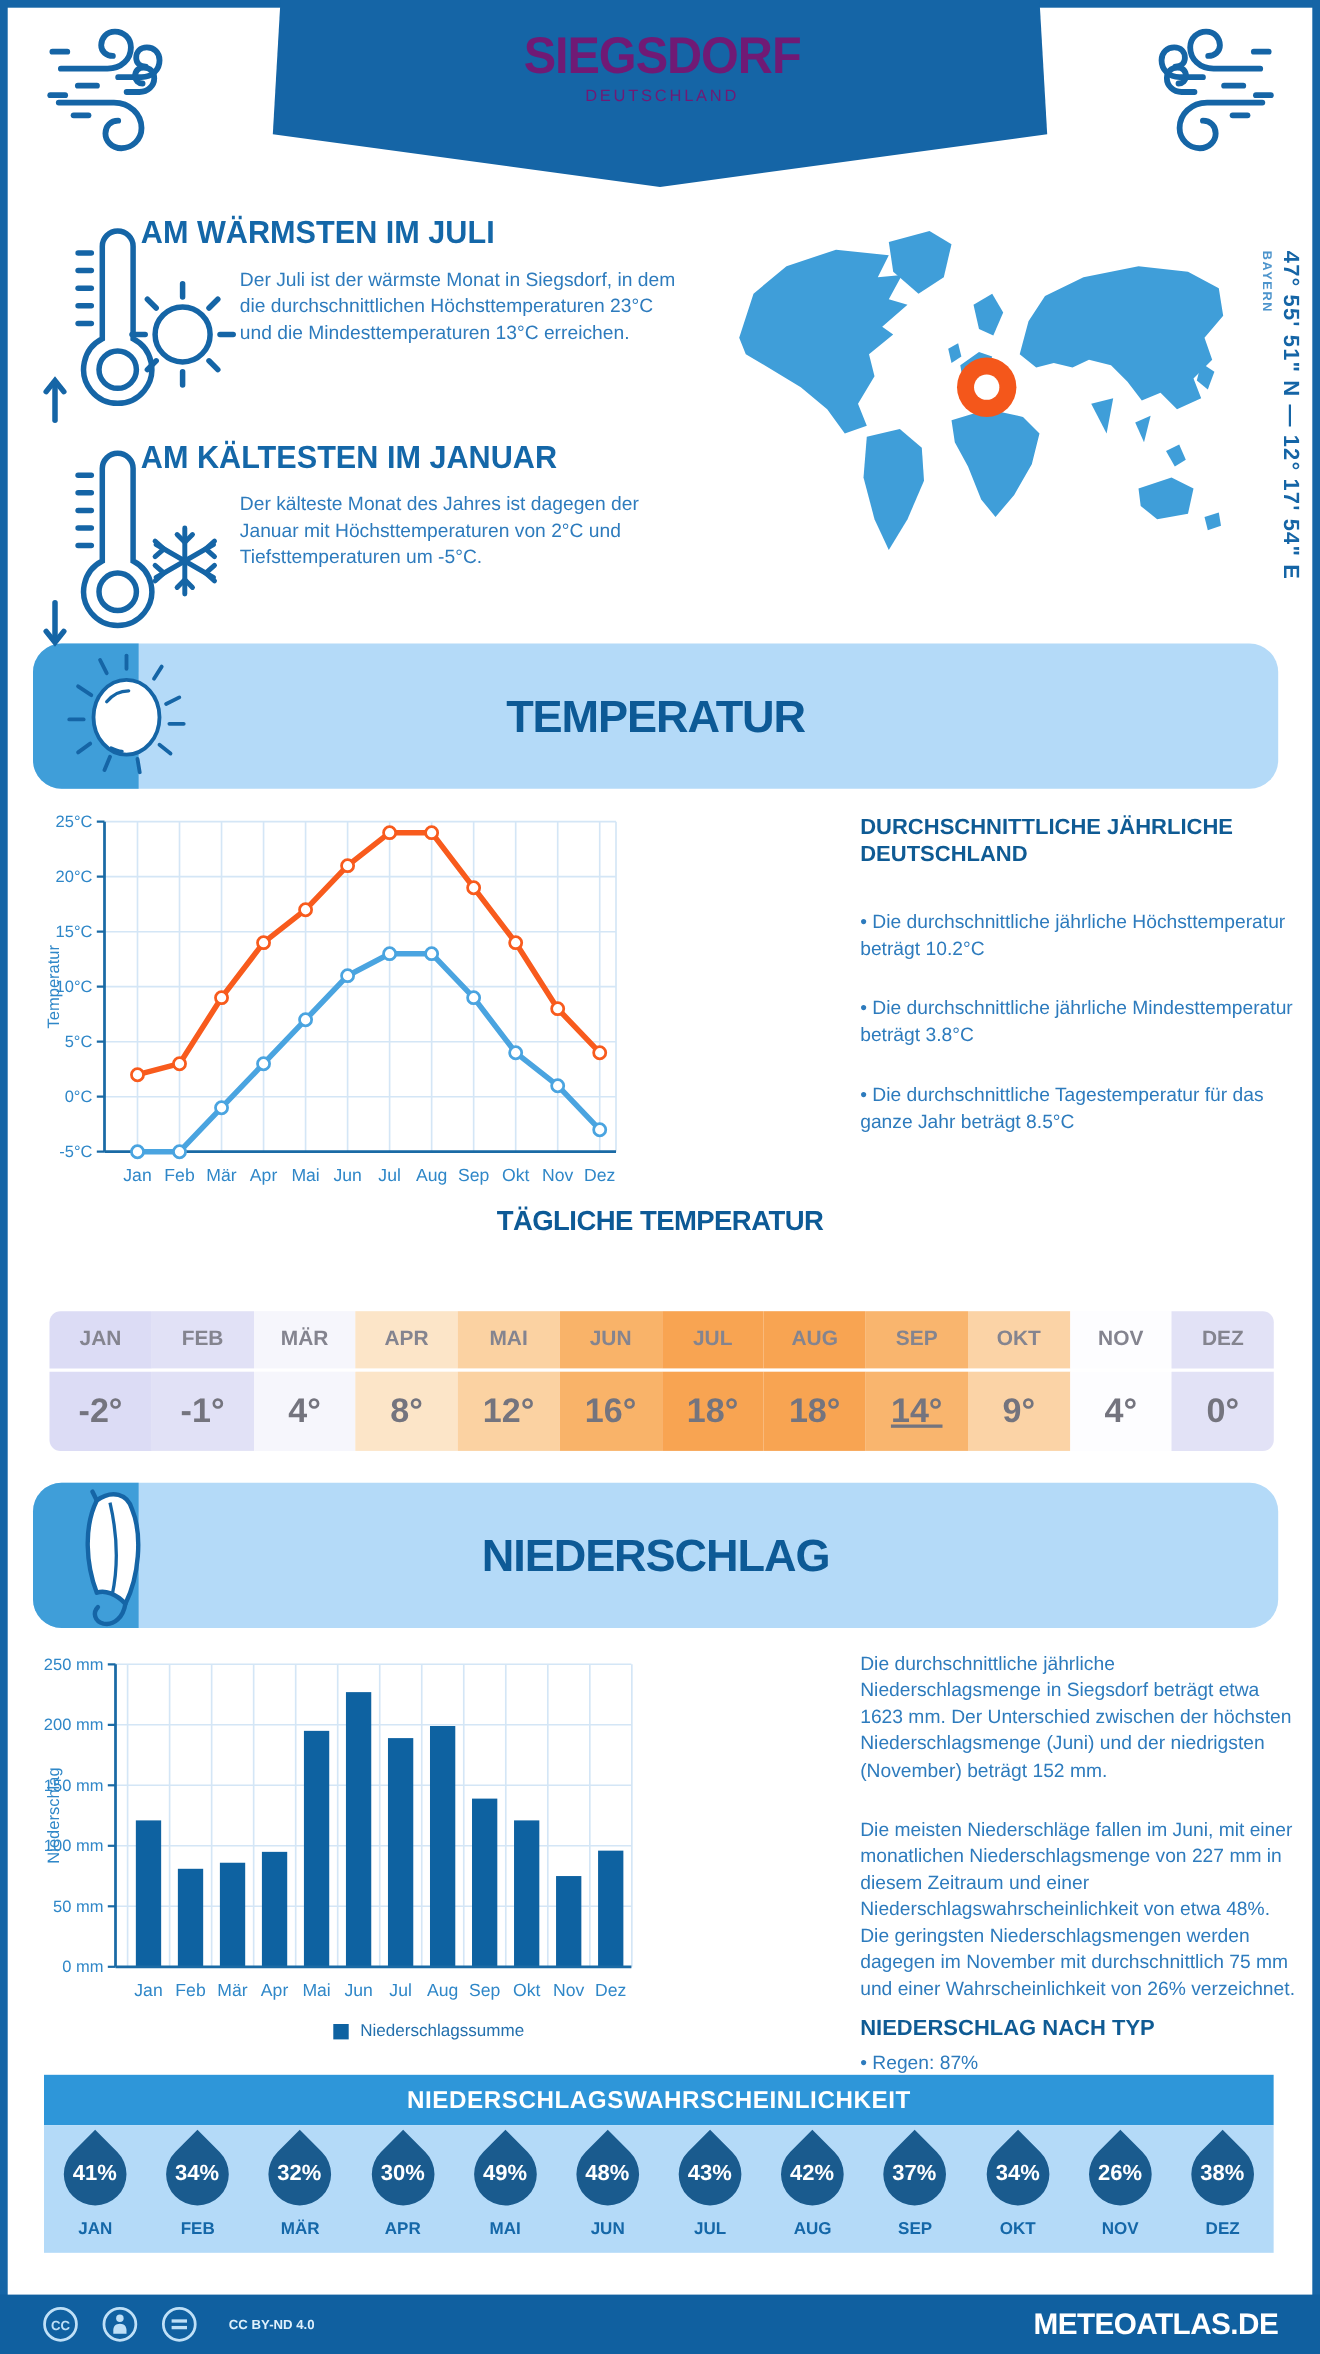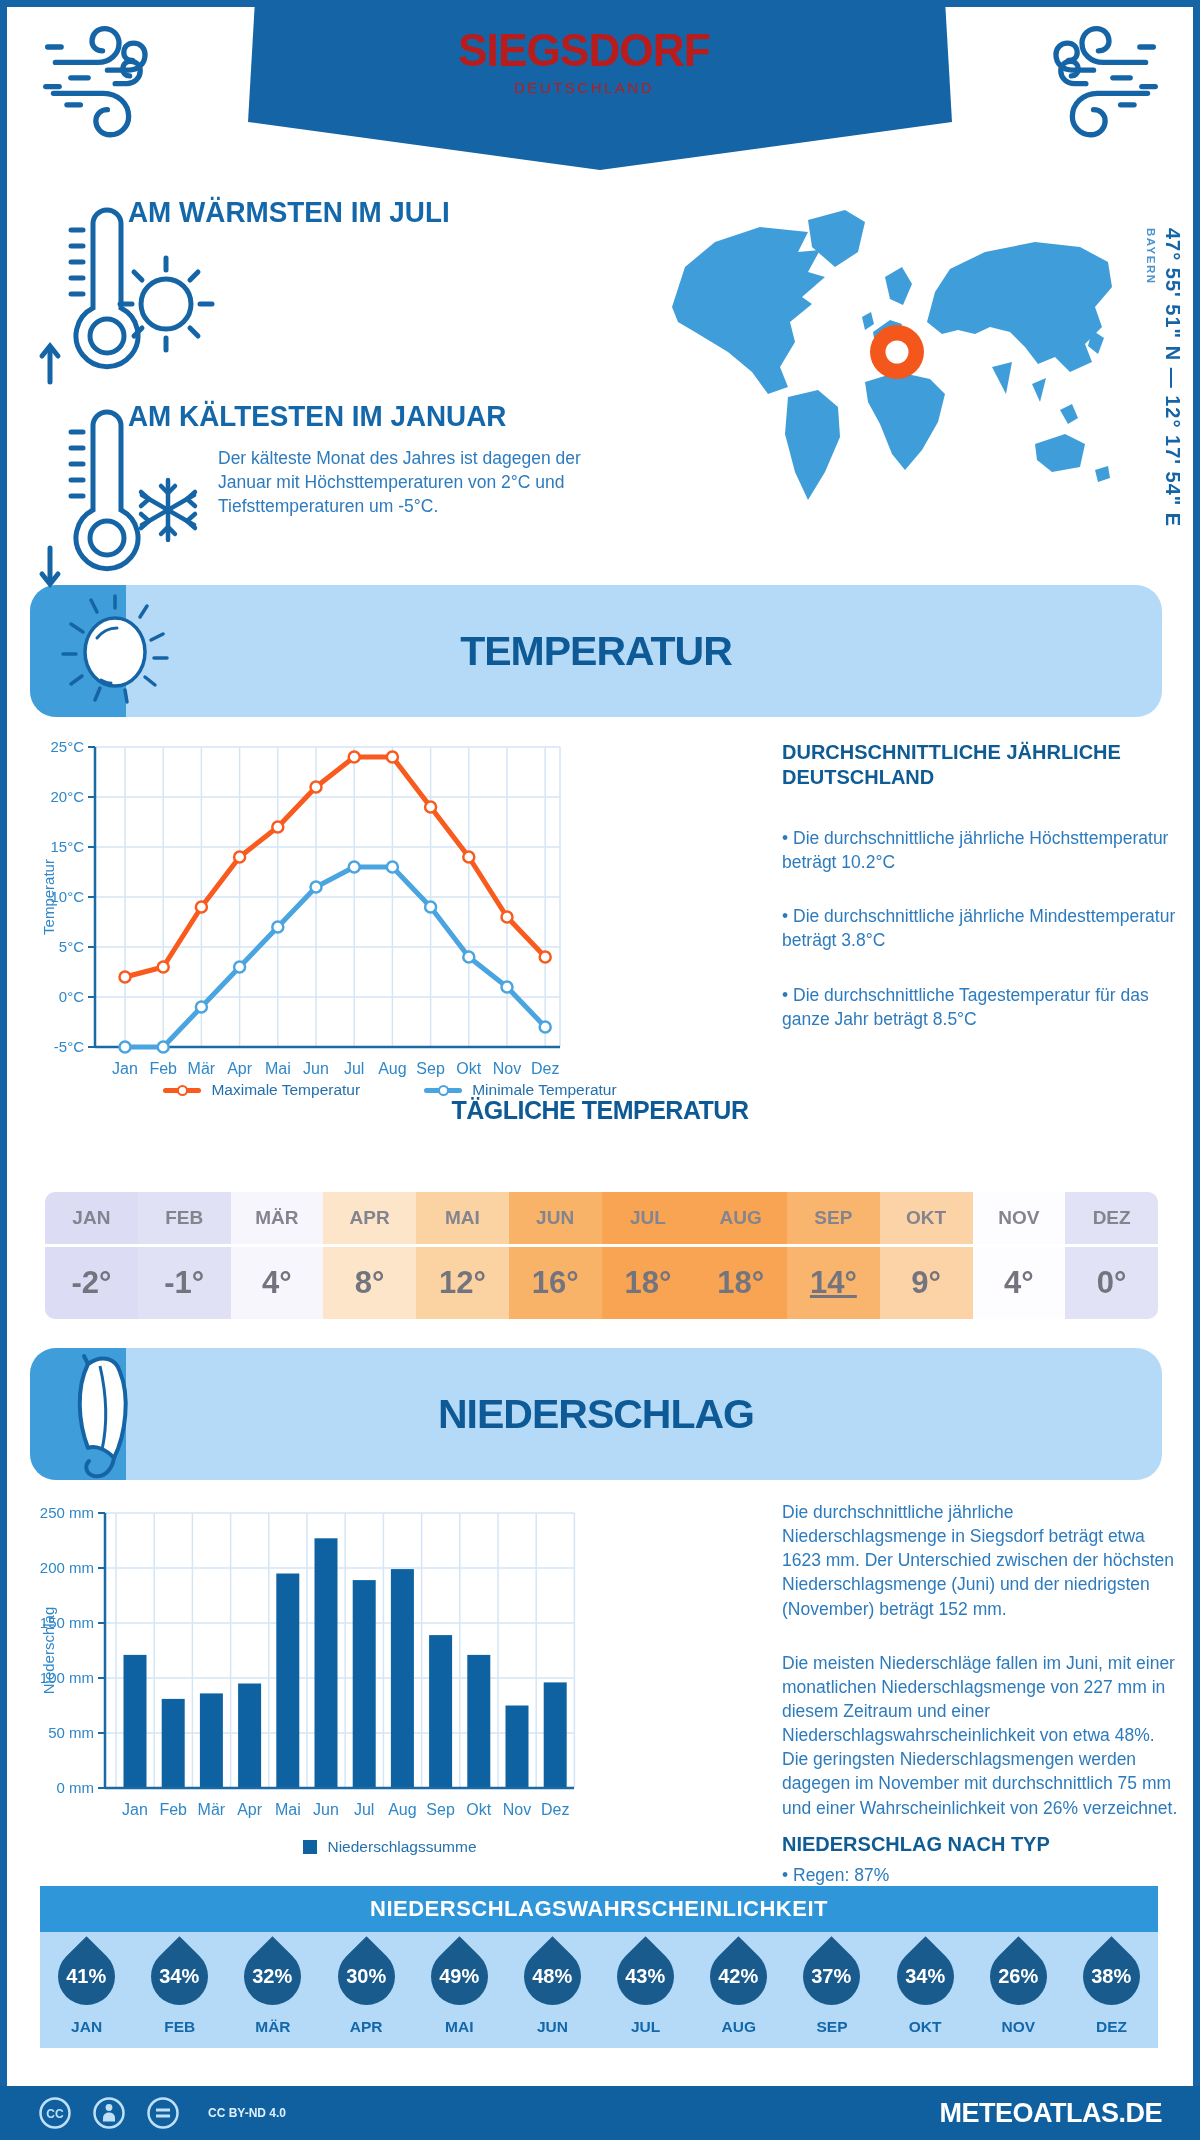--- a/index.html
+++ b/index.html
@@ -2,21 +2,21 @@
 <html><head>
 <meta charset="utf-8">
 <style>
   html,body{margin:0;padding:0;background:#fff;}
   .page{position:relative;width:1200px;height:2140px;background:#fff;overflow:hidden;
         font-family:"Liberation Sans",sans-serif;}
   .frame{position:absolute;inset:0;border-left:7px solid #1565a6;border-top:7px solid #1565a6;
          border-right:7px solid #1565a6;box-sizing:border-box;pointer-events:none;z-index:40;}
   
   .banner{position:absolute;left:245px;top:0;width:710px;height:175px;z-index:50;}
-  .banner-text{position:absolute;left:229px;top:0;width:710px;text-align:center;z-index:51;color:#b91c1c;}
+  .banner-text{position:absolute;left:247px;top:0;width:710px;text-align:center;z-index:51;color:#701a75;}
   .city{display:inline-block;margin-top:22px;font-size:47px;font-weight:bold;letter-spacing:-1px;transform:scaleX(.94);}
   .country{margin-top:2px;font-size:15px;letter-spacing:2.5px;font-weight:normal;}
   
   .hl-title{position:absolute;left:128px;font-size:29px;font-weight:bold;color:#1467a8;
             transform:scaleX(.96);transform-origin:left;white-space:nowrap;}
   .hl-text{position:absolute;left:218px;width:408px;font-size:17.5px;line-height:1.36;color:#2d7bbd;}
   
   .coords-wrap{position:absolute;right:15px;top:228px;height:430px;writing-mode:vertical-rl;z-index:45;}
   .coords{font-size:20px;font-weight:bold;color:#1565a6;letter-spacing:1px;line-height:1.25;}
   .region{font-size:11.5px;font-weight:bold;color:#4d94cc;letter-spacing:1.5px;line-height:1.6;}
@@ -129,20 +129,21 @@
         <line x1="24" y1="-24" x2="32" y2="-32"></line>
       <line x1="34" y1="0" x2="46" y2="0"></line>
         <line x1="24" y1="24" x2="32" y2="32"></line>
       <line x1="0" y1="34" x2="0" y2="46"></line>
         <line x1="-24" y1="24" x2="-32" y2="32"></line>
       <line x1="-34" y1="0" x2="-46" y2="0"></line>
         <line x1="-24" y1="-24" x2="-32" y2="-32"></line>
     </g>
   </svg>
   <div class="hl-title" style="top:196px">AM WÄRMSTEN IM JULI</div>
+  <div class="hl-text" style="top:243px">Der Juli ist der wärmste Monat in Siegsdorf, in dem die durchschnittlichen Höchsttemperaturen 23°C und die Mindesttemperaturen 13°C erreichen.</div>
 
   <svg class="section-icon" style="left:38px;top:398px" width="180" height="200" viewBox="0 0 180 200" fill="none" stroke="#1565a6" stroke-width="5" stroke-linecap="round">
     <path d="M55,28 a14,14 0 0 1 28,0 v84 a31,31 0 1 1 -28,0 z"></path>
     <circle cx="69" cy="140" r="17"></circle>
     <line x1="33" y1="34" x2="45" y2="34"></line>
       <line x1="33" y1="50" x2="45" y2="50"></line>
     <line x1="33" y1="66" x2="45" y2="66"></line>
       <line x1="33" y1="82" x2="45" y2="82"></line>
       <line x1="33" y1="98" x2="45" y2="98"></line>
     <line x1="12" y1="150" x2="12" y2="184"></line>
@@ -282,34 +283,20 @@
       <circle cx="276" cy="154" r="5.5" fill="#fff" stroke="#4aa4e0" stroke-width="2.5"></circle>
       <circle cx="314.20000000000005" cy="134" r="5.5" fill="#fff" stroke="#4aa4e0" stroke-width="2.5"></circle>
       <circle cx="352.40000000000003" cy="134" r="5.5" fill="#fff" stroke="#4aa4e0" stroke-width="2.5"></circle>
       <circle cx="390.6" cy="174" r="5.5" fill="#fff" stroke="#4aa4e0" stroke-width="2.5"></circle>
       <circle cx="428.8" cy="224" r="5.5" fill="#fff" stroke="#4aa4e0" stroke-width="2.5"></circle>
       <circle cx="467" cy="254" r="5.5" fill="#fff" stroke="#4aa4e0" stroke-width="2.5"></circle>
       <circle cx="505.20000000000005" cy="294" r="5.5" fill="#fff" stroke="#4aa4e0" stroke-width="2.5"></circle>
       <text x="14" y="164" text-anchor="middle" fill="#2f87c8" font-size="15" transform="rotate(-90 14 164)">Temperatur</text>
     </svg>
 
-  <div class="legend" style="top:1081px">
-    <div class="legend-item">
-      <span class="legend-line" style="background:#f85b1d">
-          <i style="border-color:#f85b1d"></i>
-        </span>
-      <span>Maximale Temperatur</span>
-    </div>
-    <div class="legend-item">
-      <span class="legend-line" style="background:#4aa4e0">
-          <i style="border-color:#4aa4e0"></i>
-        </span>
-      <span>Minimale Temperatur</span>
-    </div>
-  </div>
 
   <div class="aside" style="top:740px">
     <h3>DURCHSCHNITTLICHE JÄHRLICHE DEUTSCHLAND</h3>
     <div class="gap"></div>
     <p>• Die durchschnittliche jährliche Höchsttemperatur beträgt 10.2°C</p>
     <div class="gap"></div>
     <p>• Die durchschnittliche jährliche Mindesttemperatur beträgt 3.8°C</p>
     <div class="gap"></div>
     <p>• Die durchschnittliche Tagestemperatur für das ganze Jahr beträgt 8.5°C</p>
   </div>

